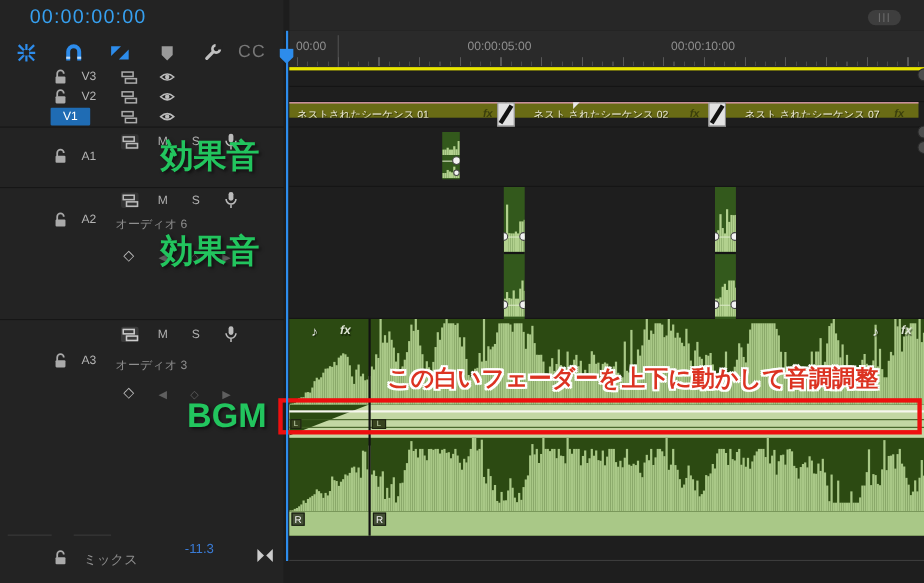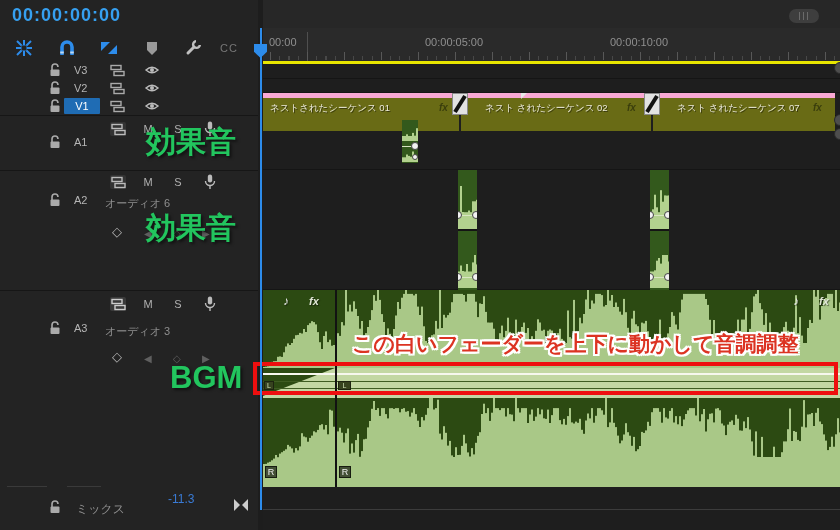--- a/index.html
+++ b/index.html
@@ -3,21 +3,21 @@
 <meta charset="utf-8">
 <style>
   html,body{margin:0;padding:0;background:#111;}
   *{box-sizing:border-box;}
   .app{position:relative;width:840px;height:530px;background:#1d1d1d;overflow:hidden;
        font-family:"Liberation Sans",sans-serif;color:#bbb;}
   .abs{position:absolute;}
 
   
   .hdr{position:absolute;left:0;top:0;width:258px;height:530px;background:#232323;}
-  .timecode{position:absolute;left:12px;top:5px;font-size:18px;font-weight:bold;
+  .timecode{position:absolute;left:27px;top:5px;font-size:18px;font-weight:normal;
             color:#36a0f0;letter-spacing:1px;}
   .tb-ico{position:absolute;top:38px;width:22px;height:20px;display:flex;align-items:center;justify-content:center;}
   .divh{position:absolute;left:0;width:258px;height:1px;background:#161616;}
   .rowlbl{font-size:11px;color:#b5b5b5;}
   .lock{position:absolute;width:14px;height:15px;}
   .sicon{position:absolute;width:16px;height:14px;}
   .msbtn{position:absolute;font-size:11px;color:#b0b0b0;width:14px;text-align:center;}
   .tname{position:absolute;font-size:11px;color:#8f8f8f;}
   .kfd{position:absolute;font-size:13px;color:#b8b8b8;}
   .kfa{position:absolute;font-size:10px;color:#5f5f5f;}
@@ -34,21 +34,21 @@
   .ruler{position:absolute;left:5px;top:28px;width:577px;height:34px;background:#2a2a2a;
          border-bottom:1px solid #0e0e0e;}
   .ruler .lab{position:absolute;top:8px;font-size:11px;color:#8f8f8f;white-space:nowrap;}
   .ticks-min{position:absolute;left:7px;bottom:1px;width:568px;height:4px;
       background:repeating-linear-gradient(90deg,#484848 0 1px,transparent 1px 9.25px);}
   .ticks-maj{position:absolute;left:7px;bottom:1px;width:568px;height:8px;
       background:repeating-linear-gradient(90deg,#585858 0 1px,transparent 1px 37px);}
   .workarea{position:absolute;left:5px;top:61px;width:577px;height:3px;background:#e8e500;}
   .trow{position:absolute;left:5px;width:577px;background:#1e1e1e;border-bottom:1px solid #151515;}
 
-  .v1clip{position:absolute;top:93px;height:38px;background:#696b15;border-top:5px solid #f9a8d4;
+  .v1clip{position:absolute;top:93px;height:14px;background:#696b15;border-top:1px solid #f9a8d4;
           overflow:hidden;}
   .v1clip .nm{position:absolute;left:7px;top:4px;font-size:9.5px;color:#eceadb;
               text-shadow:1px 1px 0 rgba(0,0,0,.5);white-space:nowrap;}
   .v1fx{position:absolute;top:4px;font-size:10px;font-style:italic;font-weight:bold;color:rgba(20,25,5,.55);}
   .trans{position:absolute;top:93px;width:16px;height:22px;background:#e2e2e2;
          border:1px solid #8a8a8a;z-index:3;}
   .inpoint{position:absolute;left:263px;top:93px;width:0;height:0;z-index:4;
      border-left:6px solid #e8e8e8;border-bottom:6px solid transparent;}
 
   .aclip{position:absolute;background:#33591c;overflow:hidden;}
@@ -122,21 +122,21 @@
         </svg>
     </div>
     <div class="tb-ico" style="left:182px">
       <svg width="18" height="18" viewBox="0 0 18 18">
         <line x1="4" y1="14" x2="10" y2="8" stroke="#c0c0c0" stroke-width="3" stroke-linecap="round"></line>
         <circle cx="12.5" cy="5.5" r="3.4" fill="none" stroke="#c0c0c0" stroke-width="2.4"></circle>
         <rect x="12" y="1" width="6" height="5" fill="#232323"></rect>
         </svg>
     </div>
     <div class="tb-ico" style="left:216px;width:26px">
-      <span style="font-size:11px;font-weight:normal;color:#777;letter-spacing:1px">CC</span>
+      <span style="font-size:16px;font-weight:normal;color:#777;letter-spacing:1px">CC</span>
     </div>
 
     <div>
       <span class="lock" style="left:48px;top:62px">
         <svg width="14" height="15" viewBox="0 0 14 15">
             <path d="M4 8 V5 a3 3 0 0 1 6 0" fill="none" stroke="#aaa" stroke-width="1.6"></path>
             <rect x="2.5" y="7.5" width="9" height="6.5" rx="1" fill="#aaa"></rect>
           </svg>
         </span>
       <span class="rowlbl abs" style="left:74px;top:64px">V3</span>
@@ -174,21 +174,21 @@
           </svg>
         </span>
     </div>
     <div>
       <span class="lock" style="left:48px;top:98px">
         <svg width="14" height="15" viewBox="0 0 14 15">
             <path d="M4 8 V5 a3 3 0 0 1 6 0" fill="none" stroke="#aaa" stroke-width="1.6"></path>
             <rect x="2.5" y="7.5" width="9" height="6.5" rx="1" fill="#aaa"></rect>
           </svg>
         </span>
-      <span class="target" style="left:64px;top:98px;width:36px;height:16px">V1</span>
+      <span class="target" style="left:46px;top:98px;width:36px;height:16px">V1</span>
       <span class="sicon" style="left:110px;top:100px">
         <svg width="16" height="13" viewBox="0 0 16 13" fill="none" stroke="#aaa" stroke-width="1.4">
             <rect x="1" y="1.5" width="10" height="4"></rect>
             <rect x="4" y="7.5" width="10" height="4"></rect>
           </svg>
         </span>
       <span class="sicon" style="left:144px;top:100px">
         <svg width="16" height="12" viewBox="0 0 16 12">
             <path d="M2 6 Q8 0.5 14 6 Q8 11.5 2 6 Z" fill="none" stroke="#bbb" stroke-width="1.4"></path>
             <circle cx="8" cy="6" r="2" fill="#bbb"></circle>

